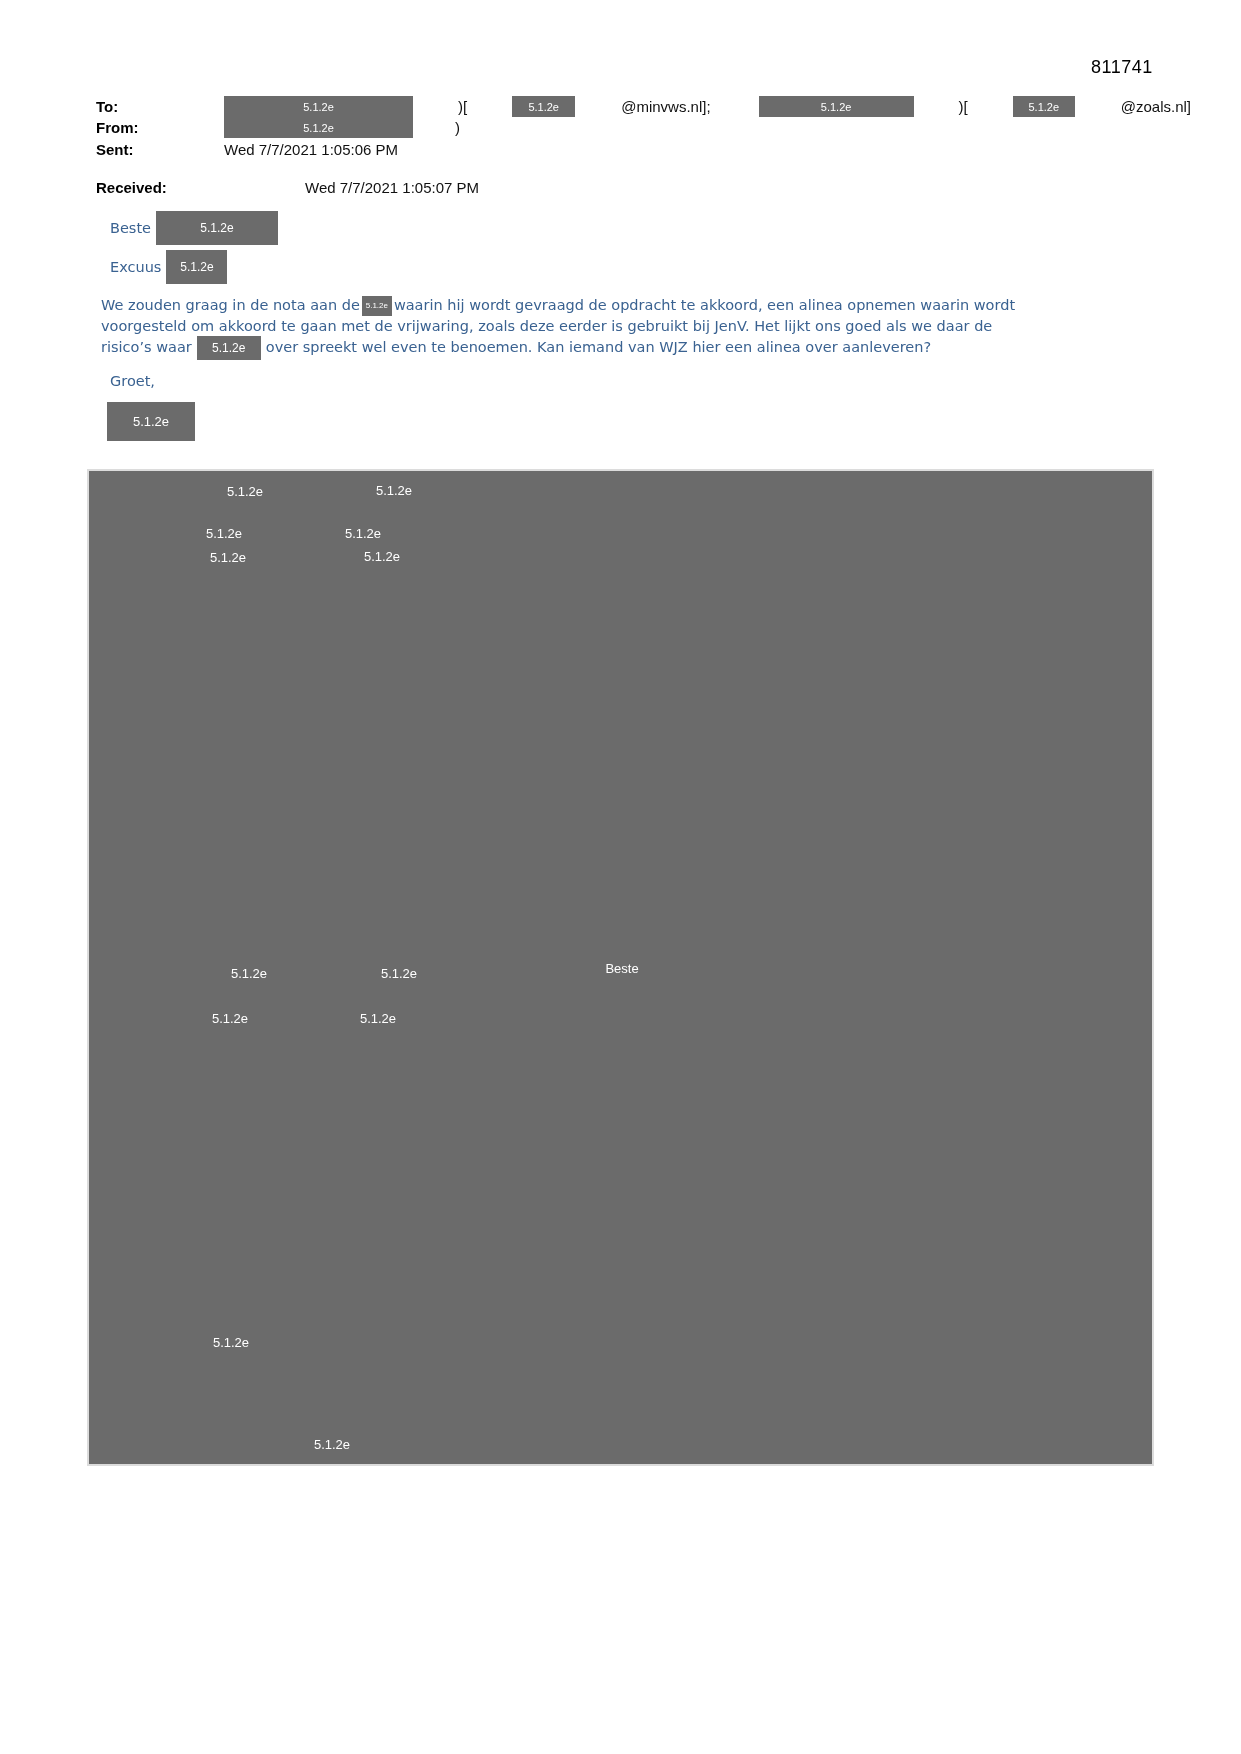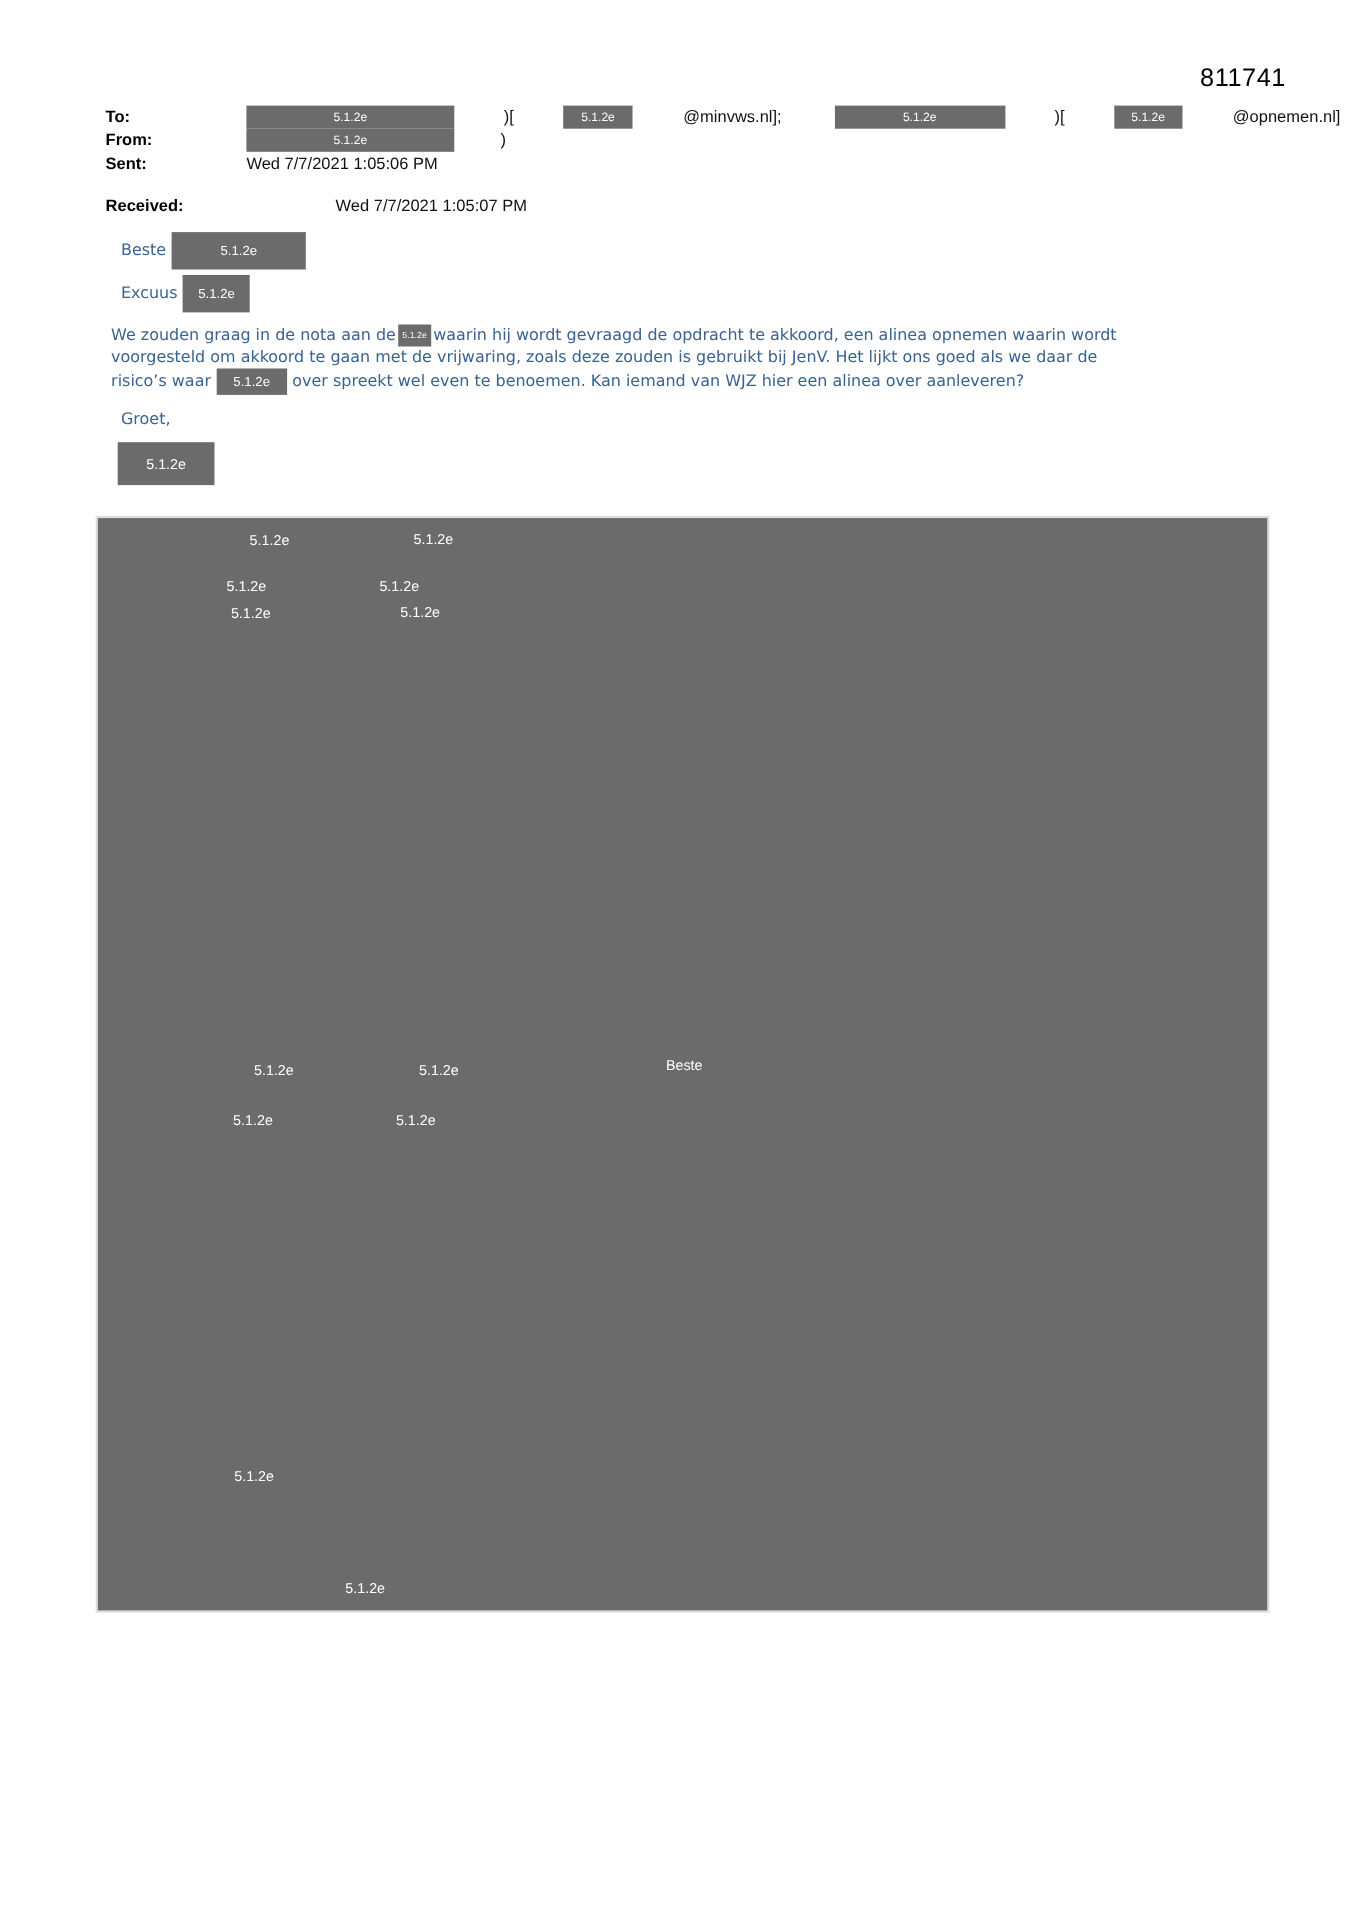--- a/index.html
+++ b/index.html
@@ -6,21 +6,21 @@
   .page{
     position:relative;
     width:1241px;height:1754px;
     background:#ffffff;
     overflow:hidden;
     font-family:"Liberation Sans",sans-serif;
   }
   
   .doc-number{
     position:absolute;left:1091px;top:57px;
-    font-size:23px;color:#000;letter-spacing:0.5px;
+    font-size:18px;color:#000;letter-spacing:0.5px;
   }
   
   .email-header{
     position:absolute;left:96px;top:95px;width:1020px;height:110px;
     font-size:15px;color:#111;
   }
   .hrow{position:absolute;left:0;height:21px;display:flex;align-items:center;white-space:nowrap;gap:42px;}
   .hlabel{width:86px;flex:none;font-weight:bold;color:#000;}
   .redact{
     display:inline-flex;align-items:center;justify-content:center;
@@ -93,21 +93,21 @@
 
     <div class="hrow" style="top:1px">
       <span class="hlabel">To:</span>
       <span class="redact" style="width:189px">5.1.2e</span>
       <span class="sep">)[</span>
       <span class="redact" style="width:63px">5.1.2e</span>
       <span class="addr mr">@minvws.nl];</span>
       <span class="redact" style="width:155px">5.1.2e</span>
       <span class="sep">)[</span>
       <span class="redact" style="width:62px">5.1.2e</span>
-      <span class="addr">@opnemen.nl]</span>
+      <span class="addr">@zoals.nl]</span>
     </div>
 
     <div class="hrow" style="top:22px">
       <span class="hlabel">From:</span>
       <span class="redact" style="width:189px">5.1.2e</span>
       <span>)</span>
     </div>
 
     <div class="hrow" style="top:44px">
       <span class="hlabel">Sent:</span>
@@ -129,21 +129,21 @@
       <span class="redact-body box-greeting">5.1.2e</span>
     </div>
 
     <div class="b-row excuses-row">
       <span class="b-ind">Excuus</span>
       <span class="redact-body box-excuses">5.1.2e</span>
     </div>
 
     <div class="para">
       <div class="para-line"><span>We zouden graag in de nota aan de</span><span class="redact-inline-sm">5.1.2e</span><span>waarin hij wordt gevraagd de opdracht te akkoord, een alinea opnemen waarin wordt</span></div>
-      <div class="para-line">voorgesteld om akkoord te gaan met de vrijwaring, zoals deze zouden is gebruikt bij JenV. Het lijkt ons goed als we daar de</div>
+      <div class="para-line">voorgesteld om akkoord te gaan met de vrijwaring, zoals deze eerder is gebruikt bij JenV. Het lijkt ons goed als we daar de</div>
       <div class="para-line"><span>risico’s waar</span><span class="redact-inline">5.1.2e</span><span>over spreekt wel even te benoemen. Kan iemand van WJZ hier een alinea over aanleveren?</span></div>
     </div>
 
     <div class="b-row closing-row">
       <span class="b-ind">Groet,</span>
     </div>
 
     <div class="sig-box">5.1.2e</div>
 
   </div>

